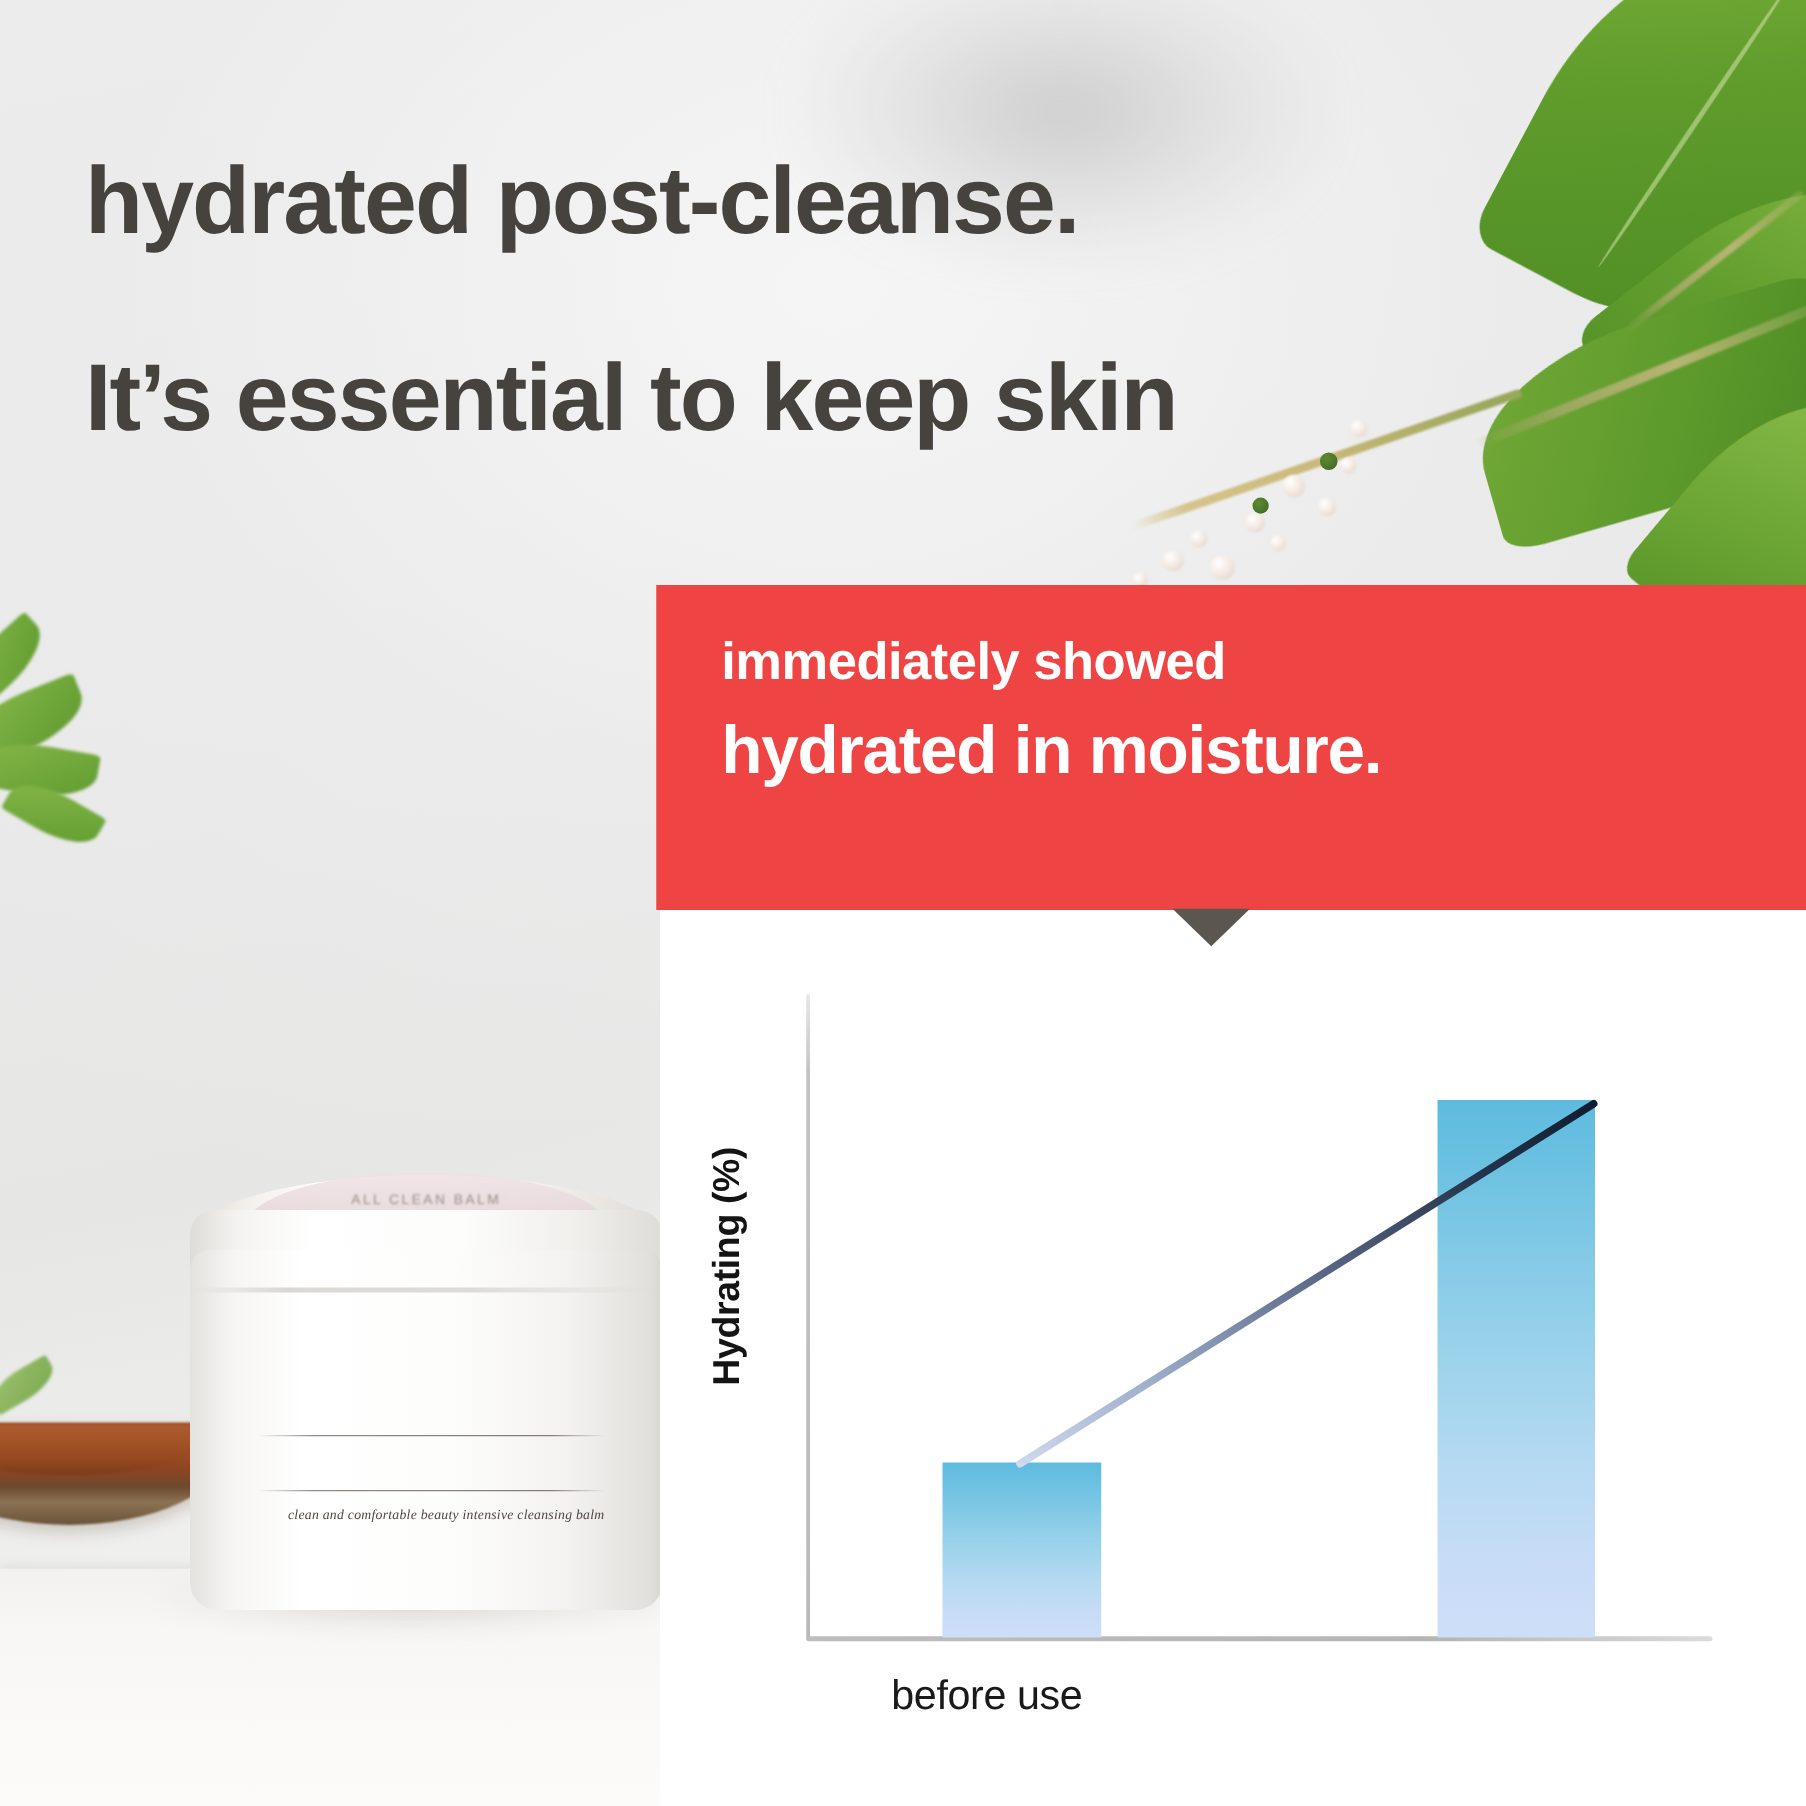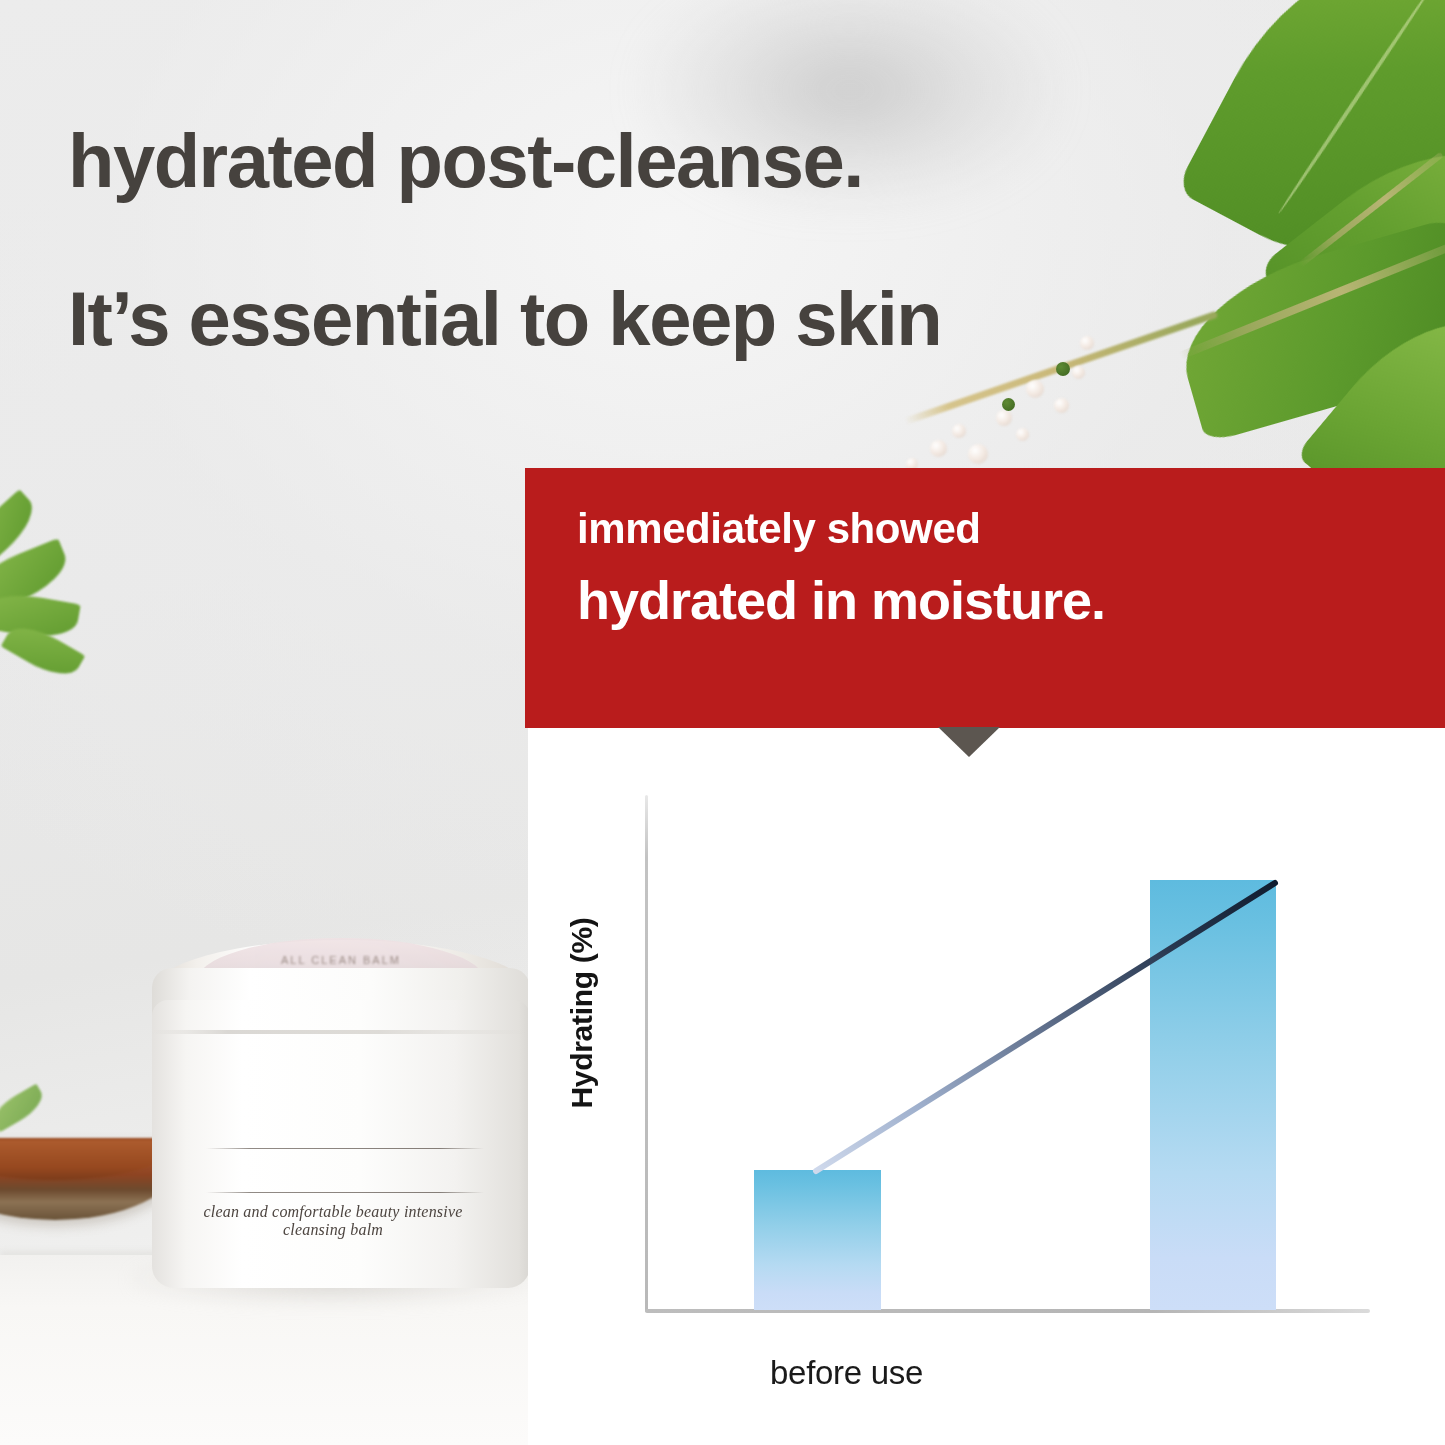--- a/index.html
+++ b/index.html
@@ -210,26 +210,26 @@
     left: 200px; top: 1158px;
     width: 290px;
     text-align: center;
     font-size: 25px;
     letter-spacing: 1.6px;
     color: #2e2a27;
     font-family: "Liberation Sans", sans-serif;
   }
   .label-sub {
     position: absolute;
-    left: 188px; top: 1203px;
+    left: 212px; top: 1203px;
     width: 290px;
     text-align: center;
     font-family: "Liberation Serif", serif;
     font-style: italic;
-    font-size: 16px;
+    font-size: 11px;
     line-height: 18px;
     color: #4d4540;
     letter-spacing: 0.2px;
   }
 
   
   .headline {
     position: absolute;
     left: 68px; top: 82px;
     width: 1180px;
@@ -240,21 +240,21 @@
     color: #46423e;
   }
   .headline span { display: block; }
 
   
   .callout {
     position: absolute;
     left: 525px; top: 468px;
     width: 920px;
     height: 260px;
-    background: #b91c1c;
+    background: #ef4444;
     box-sizing: border-box;
     padding: 28px 0 0 52px;
   }
   .callout-tail {
     position: absolute;
     left: 938px; top: 727px;
     width: 0; height: 0;
     border-left: 31px solid transparent;
     border-right: 31px solid transparent;
     border-top: 30px solid #5c5650;
@@ -325,21 +325,21 @@
     width: 917px; height: 717px;
     overflow: visible;
   }
   .x-tick-label {
     position: absolute;
     top: 609px;
     font-size: 33px;
     color: #1a1a1a;
     letter-spacing: -0.3px;
   }
-  .x-tick-1 { left: 185px; width: 210px; text-align: right; margin-top: 17px; }
+  .x-tick-1 { left: 185px; width: 210px; text-align: left; }
   .x-tick-2 { left: 540px; width: 290px; text-align: center; }
 
   
   .disclaimer {
     position: absolute;
     left: 40px; top: 1343px;
     width: 500px;
     font-size: 17.5px;
     line-height: 33px;
     color: #57555a;

